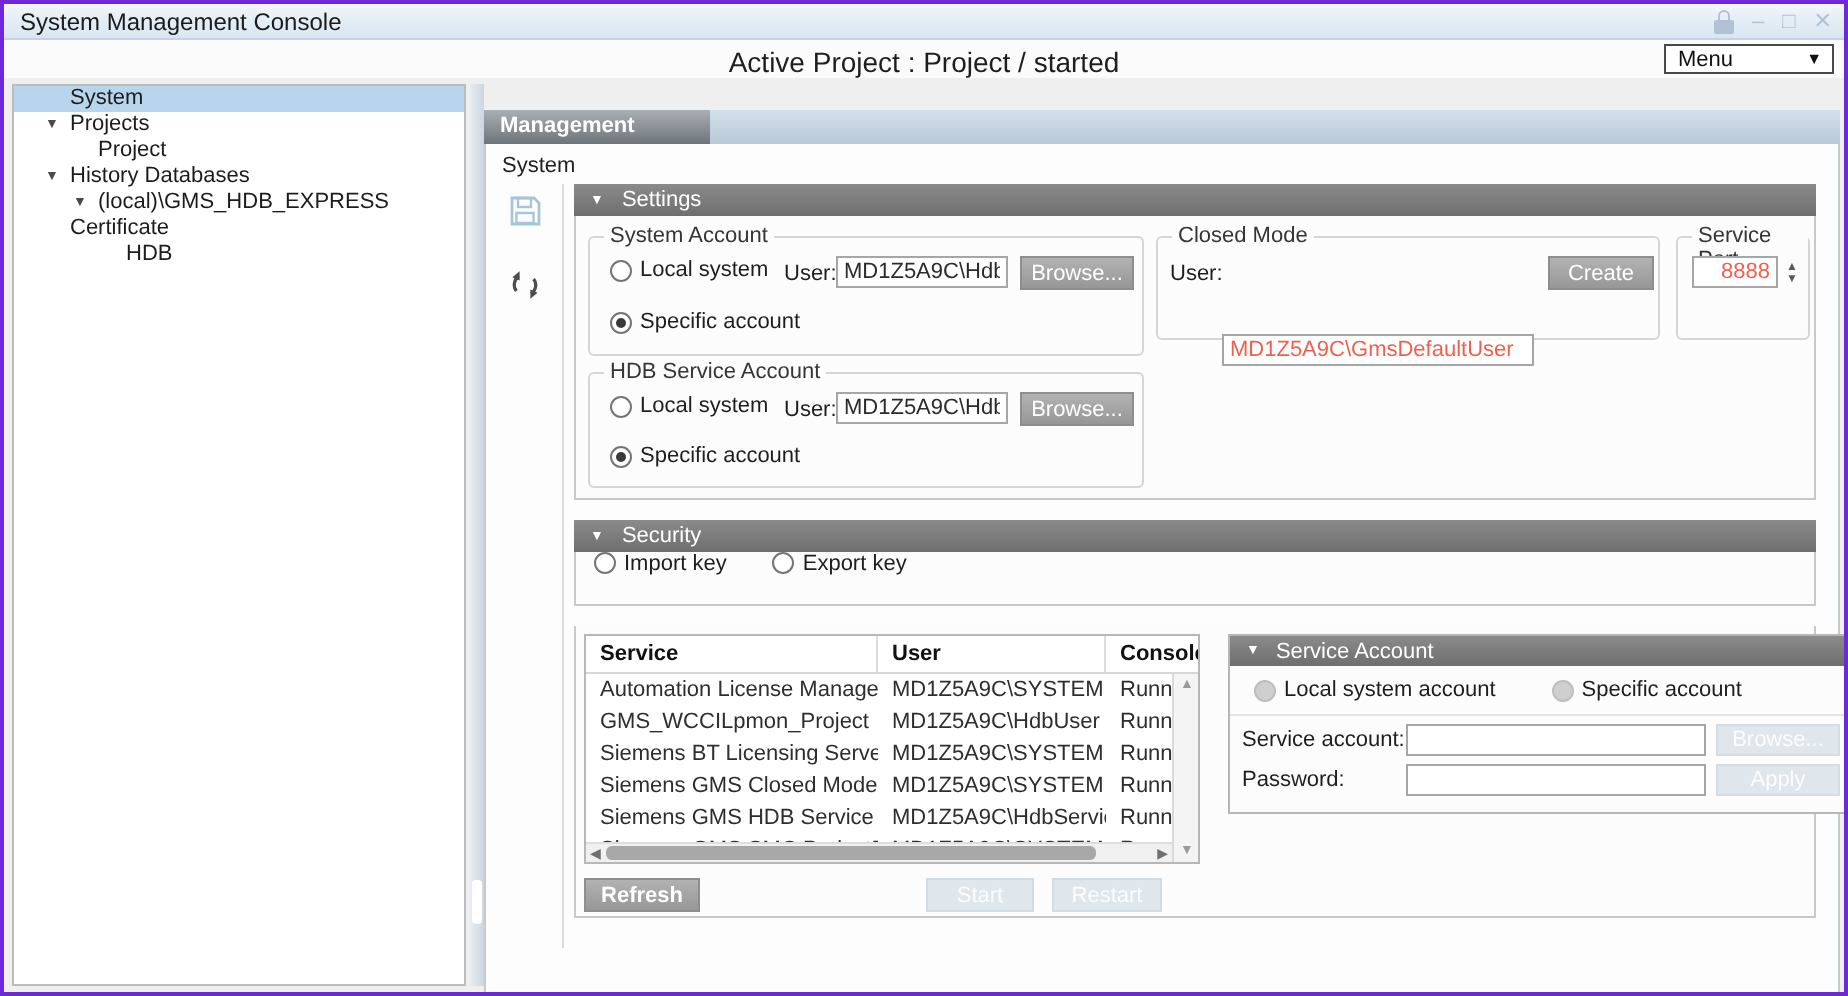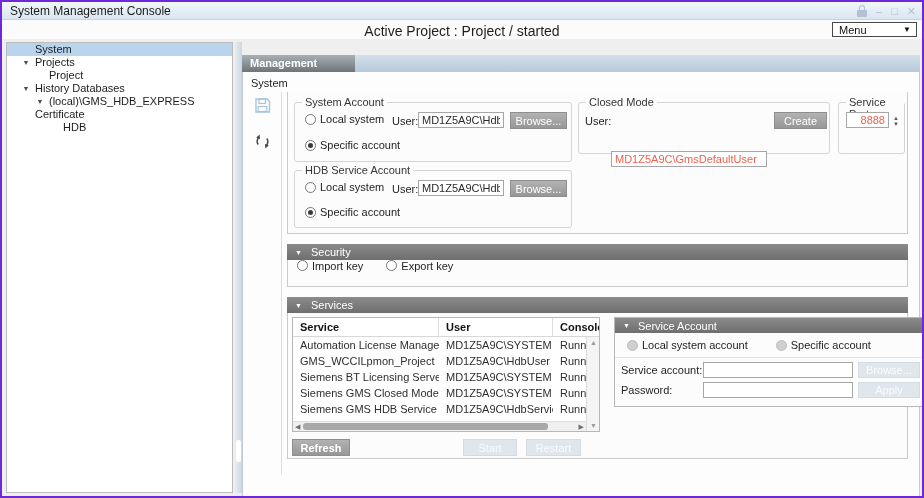--- a/index.html
+++ b/index.html
@@ -226,20 +226,24 @@
             <path d="M12.8 5.5 A5 5 0 0 1 11.6 12.8" fill="none" stroke="#4d4d4d" stroke-width="1.6"></path>
             <path d="M5.8 1.6 L5.8 6.2 L2.2 4.6 Z" fill="#4d4d4d"></path>
             <path d="M11.2 15.4 L11.2 10.8 L14.8 12.4 Z" fill="#4d4d4d"></path>
           </svg>
         </div>
         <div class="icon-divider"></div>
 
         <div class="sections">
 
           <div class="section">
+            <div class="section-header">
+              <span class="collapse-arrow">▼</span>
+              <span>Settings</span>
+            </div>
             <div class="section-body settings-body">
 
               <div class="groupbox gb-system-account">
                 <span class="groupbox-label">System Account</span>
                 <div class="radio-row" style="left:10px; top:10px;">
                   <span class="radio"></span>
                   <span class="radio-label clip-64">Local system account</span>
                 </div>
                 <span class="field-label" style="position:absolute; left:97px; top:12px;">User:</span>
                 <input class="text-input" style="position: absolute; left: 123px; top: 9px; width: 86px;" value="MD1Z5A9C\HdbUser">
@@ -291,24 +295,20 @@
             </div>
             <div class="section-body security-body">
               <span class="radio" style="margin-left:9px;"></span>
               <span class="radio-label">Import key</span>
               <span class="radio" style="margin-left:23px;"></span>
               <span class="radio-label">Export key</span>
             </div>
           </div>
 
           <div class="section">
-            <div class="section-header">
-              <span class="collapse-arrow">▼</span>
-              <span>Services</span>
-            </div>
             <div class="section-body services-body">
 
               <div class="services-left">
                 <div class="svc-table">
                   <div class="svc-header">
                     <div class="hcell col-service">Service</div>
                     <div class="hcell col-user">User</div>
                     <div class="hcell col-status">Console</div>
                   </div>
                   <div class="svc-rows" id="svc-rows">

